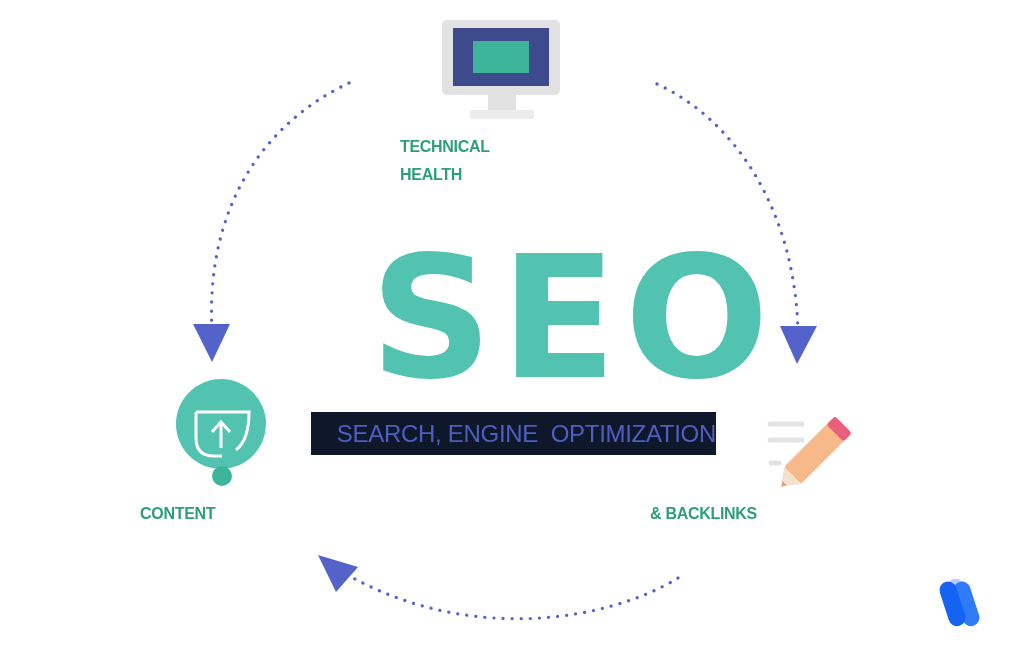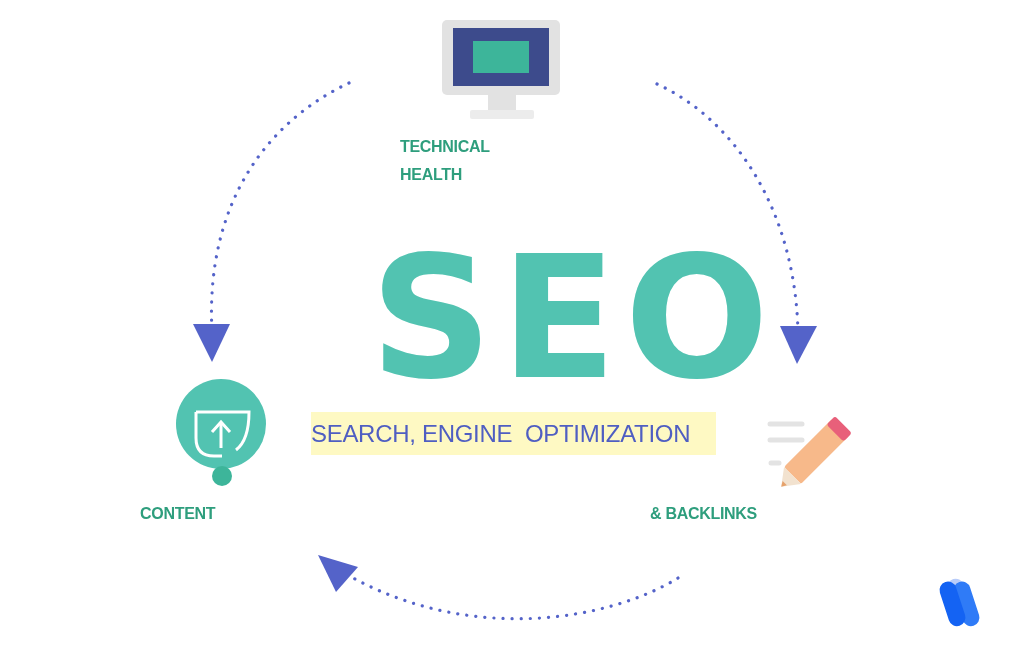--- a/index.html
+++ b/index.html
@@ -1,20 +1,20 @@
 <!DOCTYPE html>
 <html><head>
 <meta charset="utf-8">
 <style>
   html,body{margin:0;padding:0;background:#ffffff;}
   body{width:1024px;height:655px;position:relative;overflow:hidden;font-family:"Liberation Sans",sans-serif;}
   .abs{position:absolute;}
   .label{color:#2e9e7d;font-weight:bold;font-size:16px;line-height:28px;text-align:left;letter-spacing:-0.3px;}
   .seo{position:absolute;left:322px;top:238px;width:400px;height:160px;color:#52c3b1;font-family:"DejaVu Sans",sans-serif;font-weight:bold;font-size:170px;line-height:160px;text-align:center;letter-spacing:8px;margin-left:48px;}
-  .subtitle{position:absolute;left:311px;top:412px;width:405px;height:43px;background:#fef9c3;color:#4f5ec2;font-size:24px;line-height:43px;text-align:left;font-weight:normal;letter-spacing:-0.3px;}
+  .subtitle{position:absolute;left:311px;top:412px;width:405px;height:43px;background:#0f172a;color:#4f5ec2;font-size:24px;line-height:43px;text-align:right;font-weight:normal;letter-spacing:-0.3px;}
   svg{position:absolute;left:0;top:0;}
 </style>
 </head>
 <body>
 
 <svg width="1024" height="655">
 
   <path d="M349 83 C 270 120, 205 200, 212 332" fill="none" stroke="#5463c9" stroke-width="3.2" stroke-dasharray="0.1 9" stroke-linecap="round"></path>
   <polygon points="193,324 230,324 212,362" fill="#5463c9"></polygon>
 

